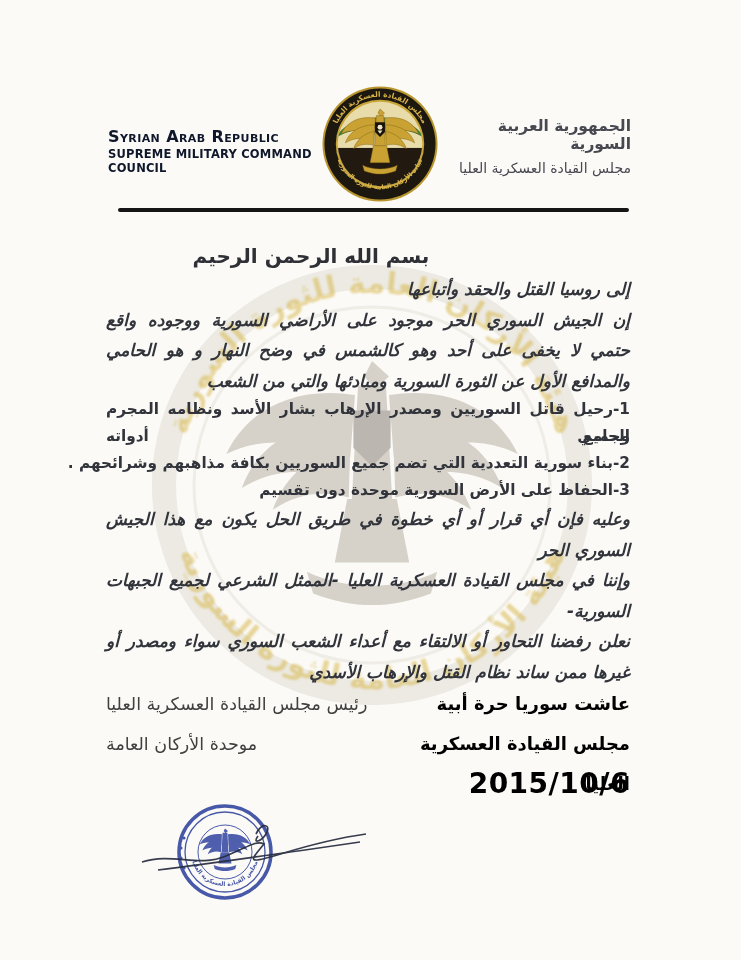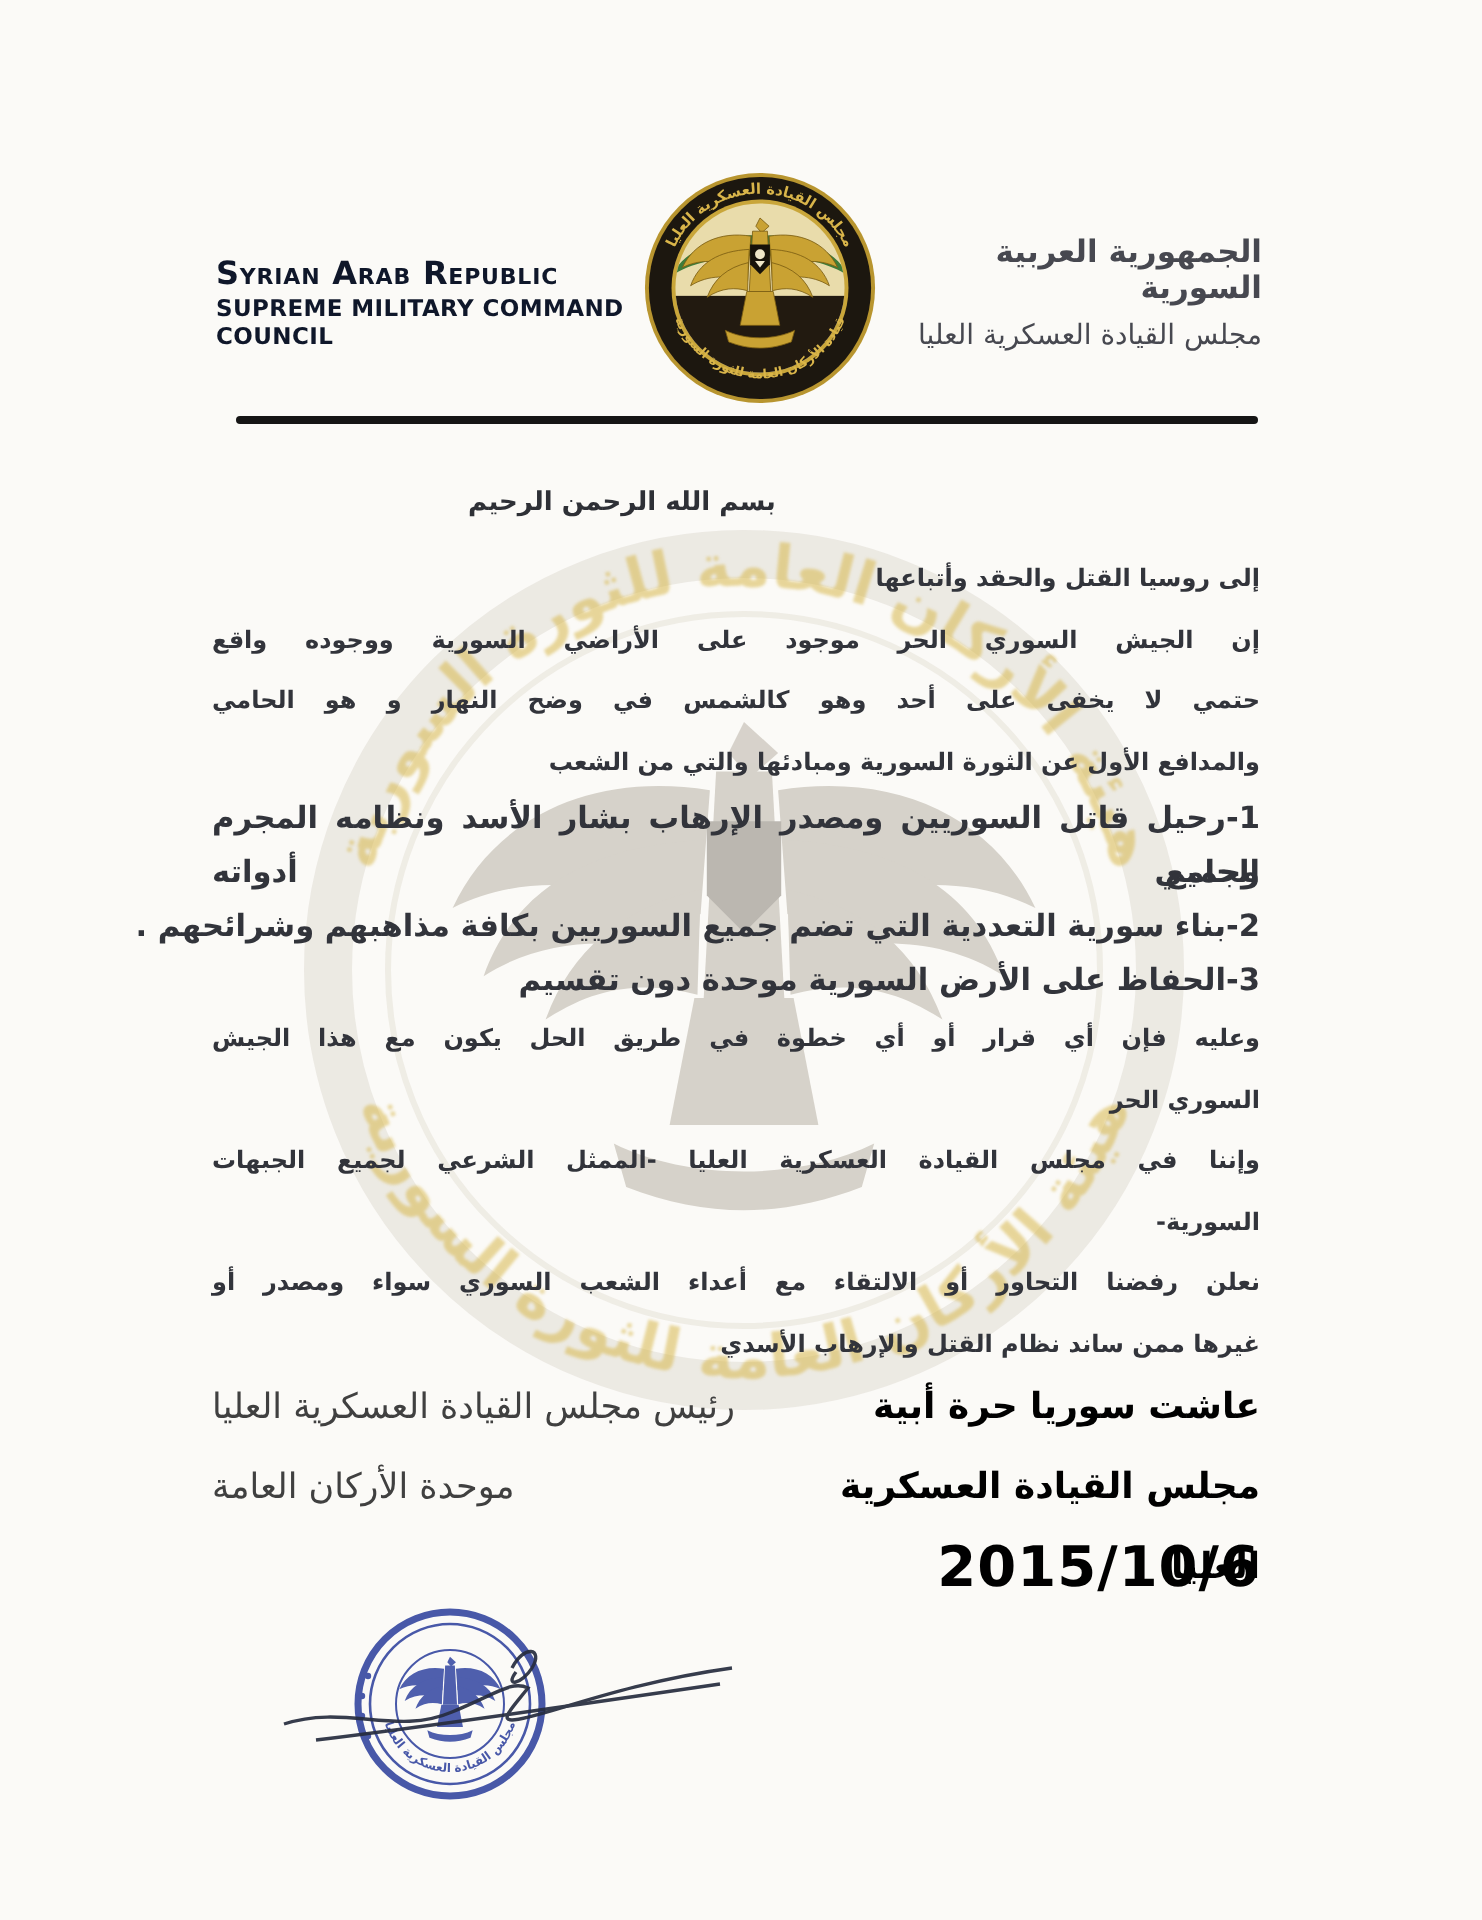--- a/index.html
+++ b/index.html
@@ -25,29 +25,29 @@
   .hdr-ar .l1{font-weight:bold;font-size:15.5px;}
   .hdr-ar .l2{font-size:14px;margin-top:7px;}
   .emblem{position:absolute;top:85px;left:321px;width:118px;height:118px;}
   .rule{position:absolute;top:208px;left:118px;width:511px;height:4px;background:#151515;border-radius:2px;}
   
   .watermark{position:absolute;top:238px;left:110px;width:525px;height:505px;z-index:0;pointer-events:none;}
   
   .bismillah{
     position:absolute;top:244px;left:0;width:622px;z-index:1;
     text-align:center;direction:rtl;
-    font-weight:bold;font-size:13px;color:#2e3036;
+    font-weight:bold;font-size:20px;color:#2e3036;
   }
   .body-text{
     position:absolute;top:274px;right:111px;left:106px;z-index:1;
     direction:rtl;text-align:right;
     color:#32343b;font-weight:bold;
   }
   .ln{white-space:nowrap;}
-  .ln.main{font-size:12px;line-height:30.5px;height:30.5px;}
+  .ln.main{font-size:17px;line-height:30.5px;height:30.5px;font-style:italic;}
   .ln.item{font-size:15.3px;line-height:27px;height:27px;}
   .ln.just{text-align:justify;text-align-last:justify;white-space:normal;}
   
   .sign-right{
     position:absolute;top:684px;right:111px;width:225px;z-index:1;
     direction:rtl;text-align:right;color:#000000;font-weight:bold;
   }
   .sign-right .srow{height:40px;line-height:40px;font-size:18px;}
   .sign-right .date{direction:ltr;text-align:right;font-size:28px;letter-spacing:.5px;}
   .sign-left{

